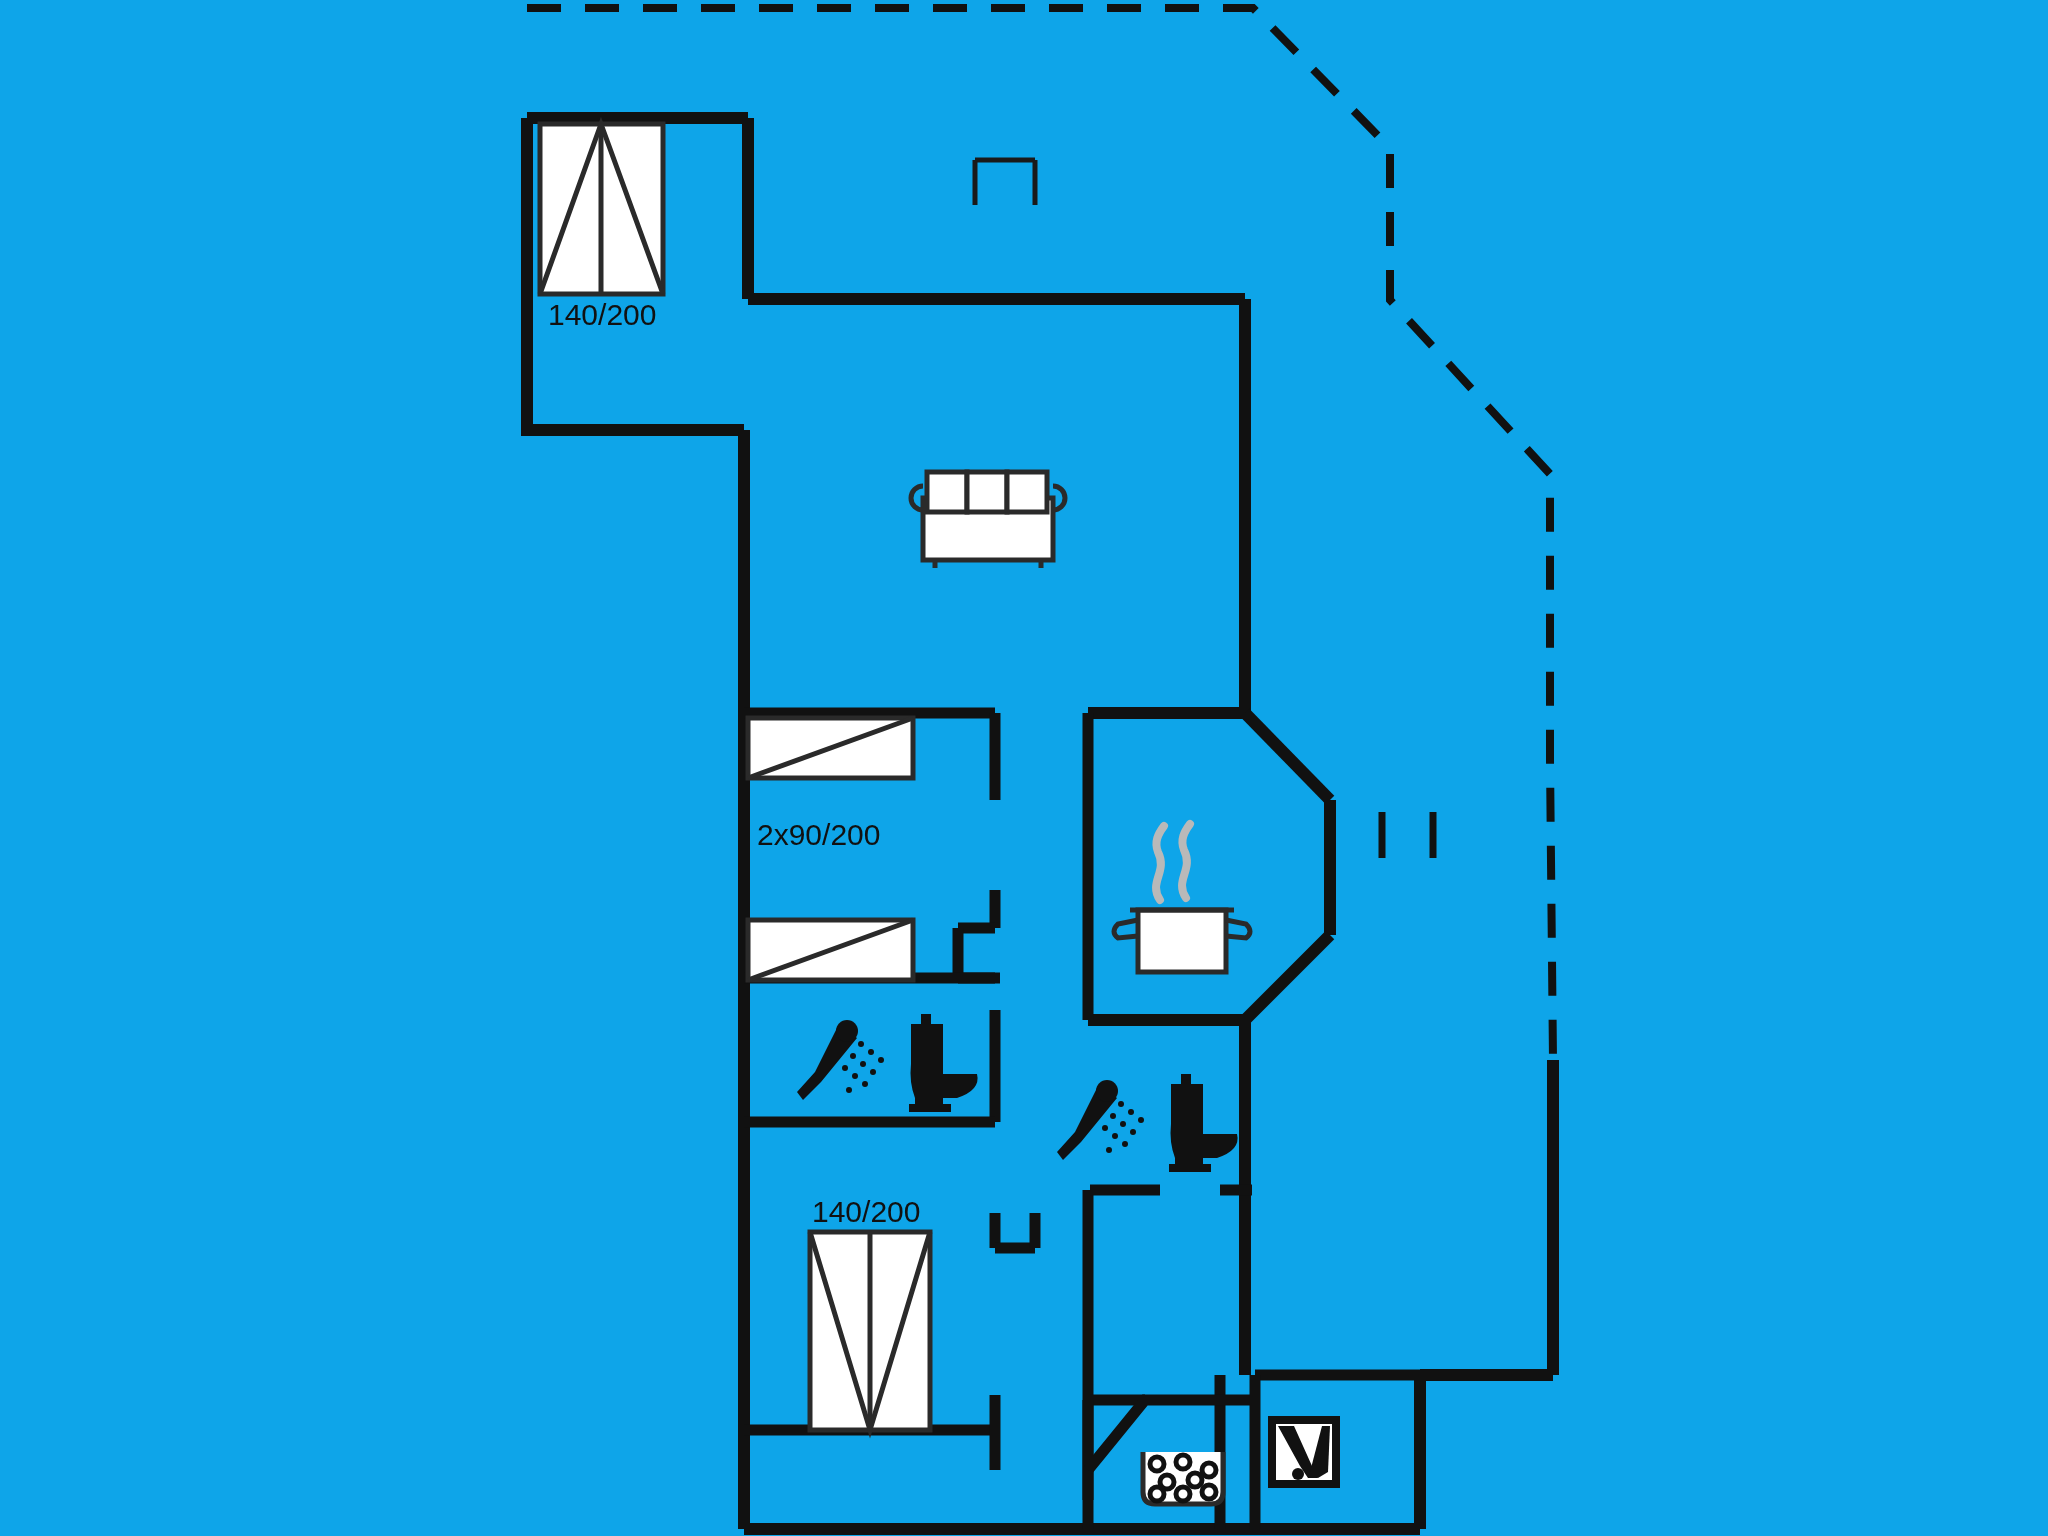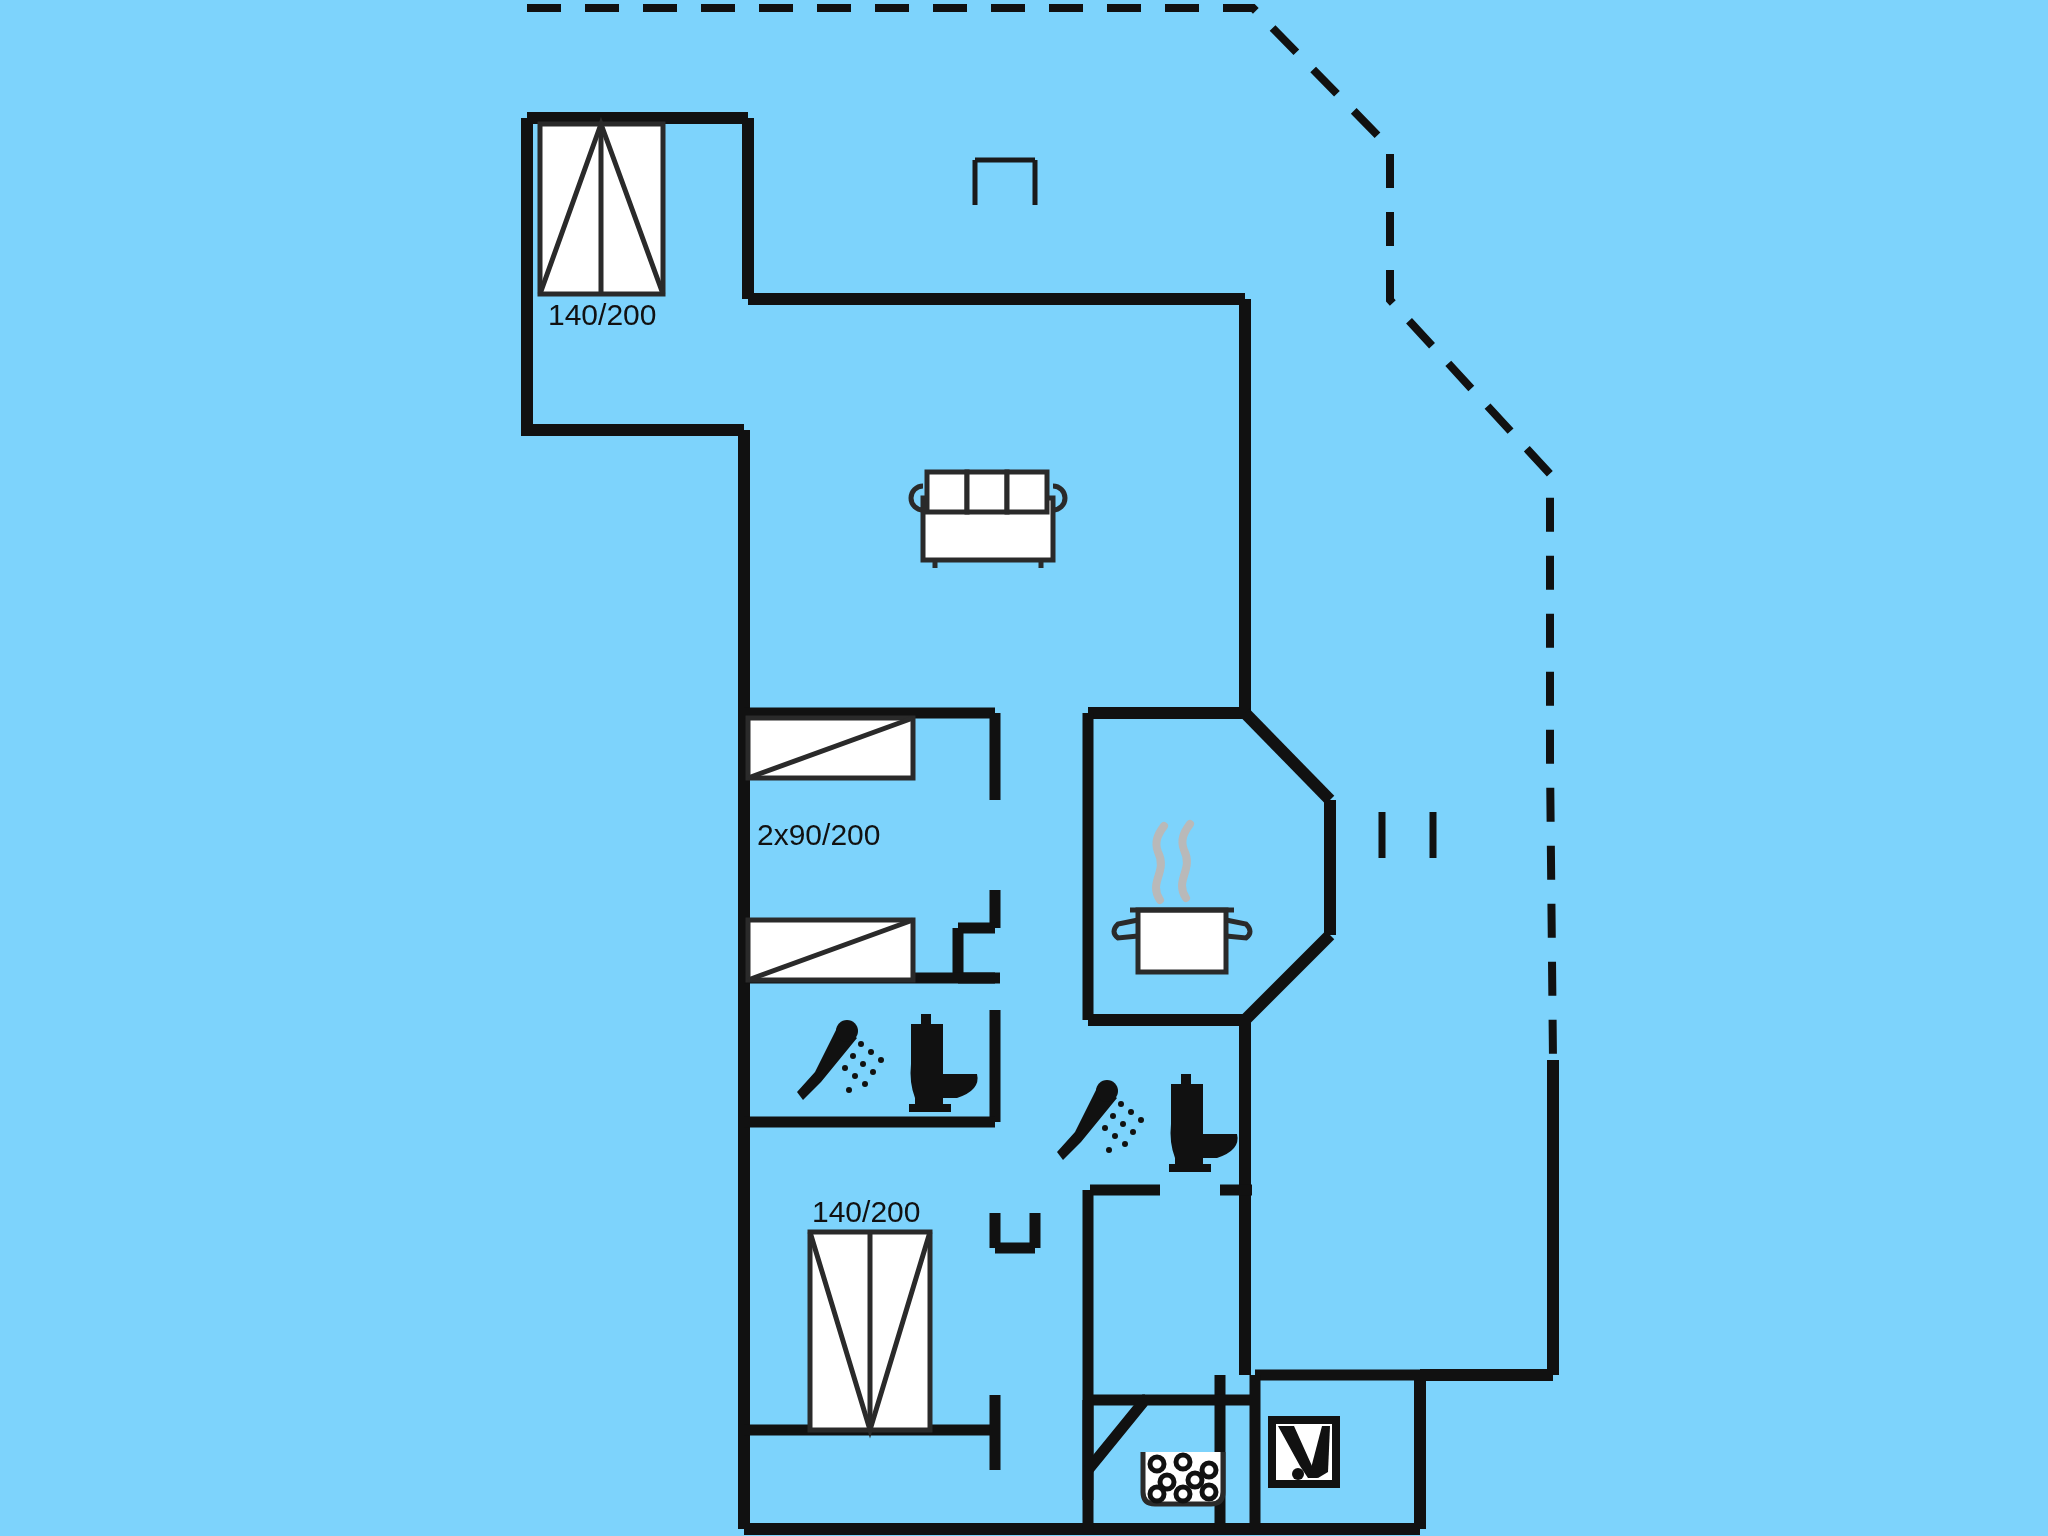--- a/index.html
+++ b/index.html
@@ -11,21 +11,21 @@
   body {
     width: 2048px;
     height: 1536px;
     font-family: "Liberation Sans", sans-serif;
     overflow: hidden;
   }
   #plan-root {
     position: relative;
     width: 2048px;
     height: 1536px;
-    background: #7dd3fc;
+    background: #0ea5e9;
   }
   #floorplan-svg {
     display: block;
     width: 2048px;
     height: 1536px;
   }
   .wall-thick {
     fill: none;
     stroke: #111111;
     stroke-width: 11;

